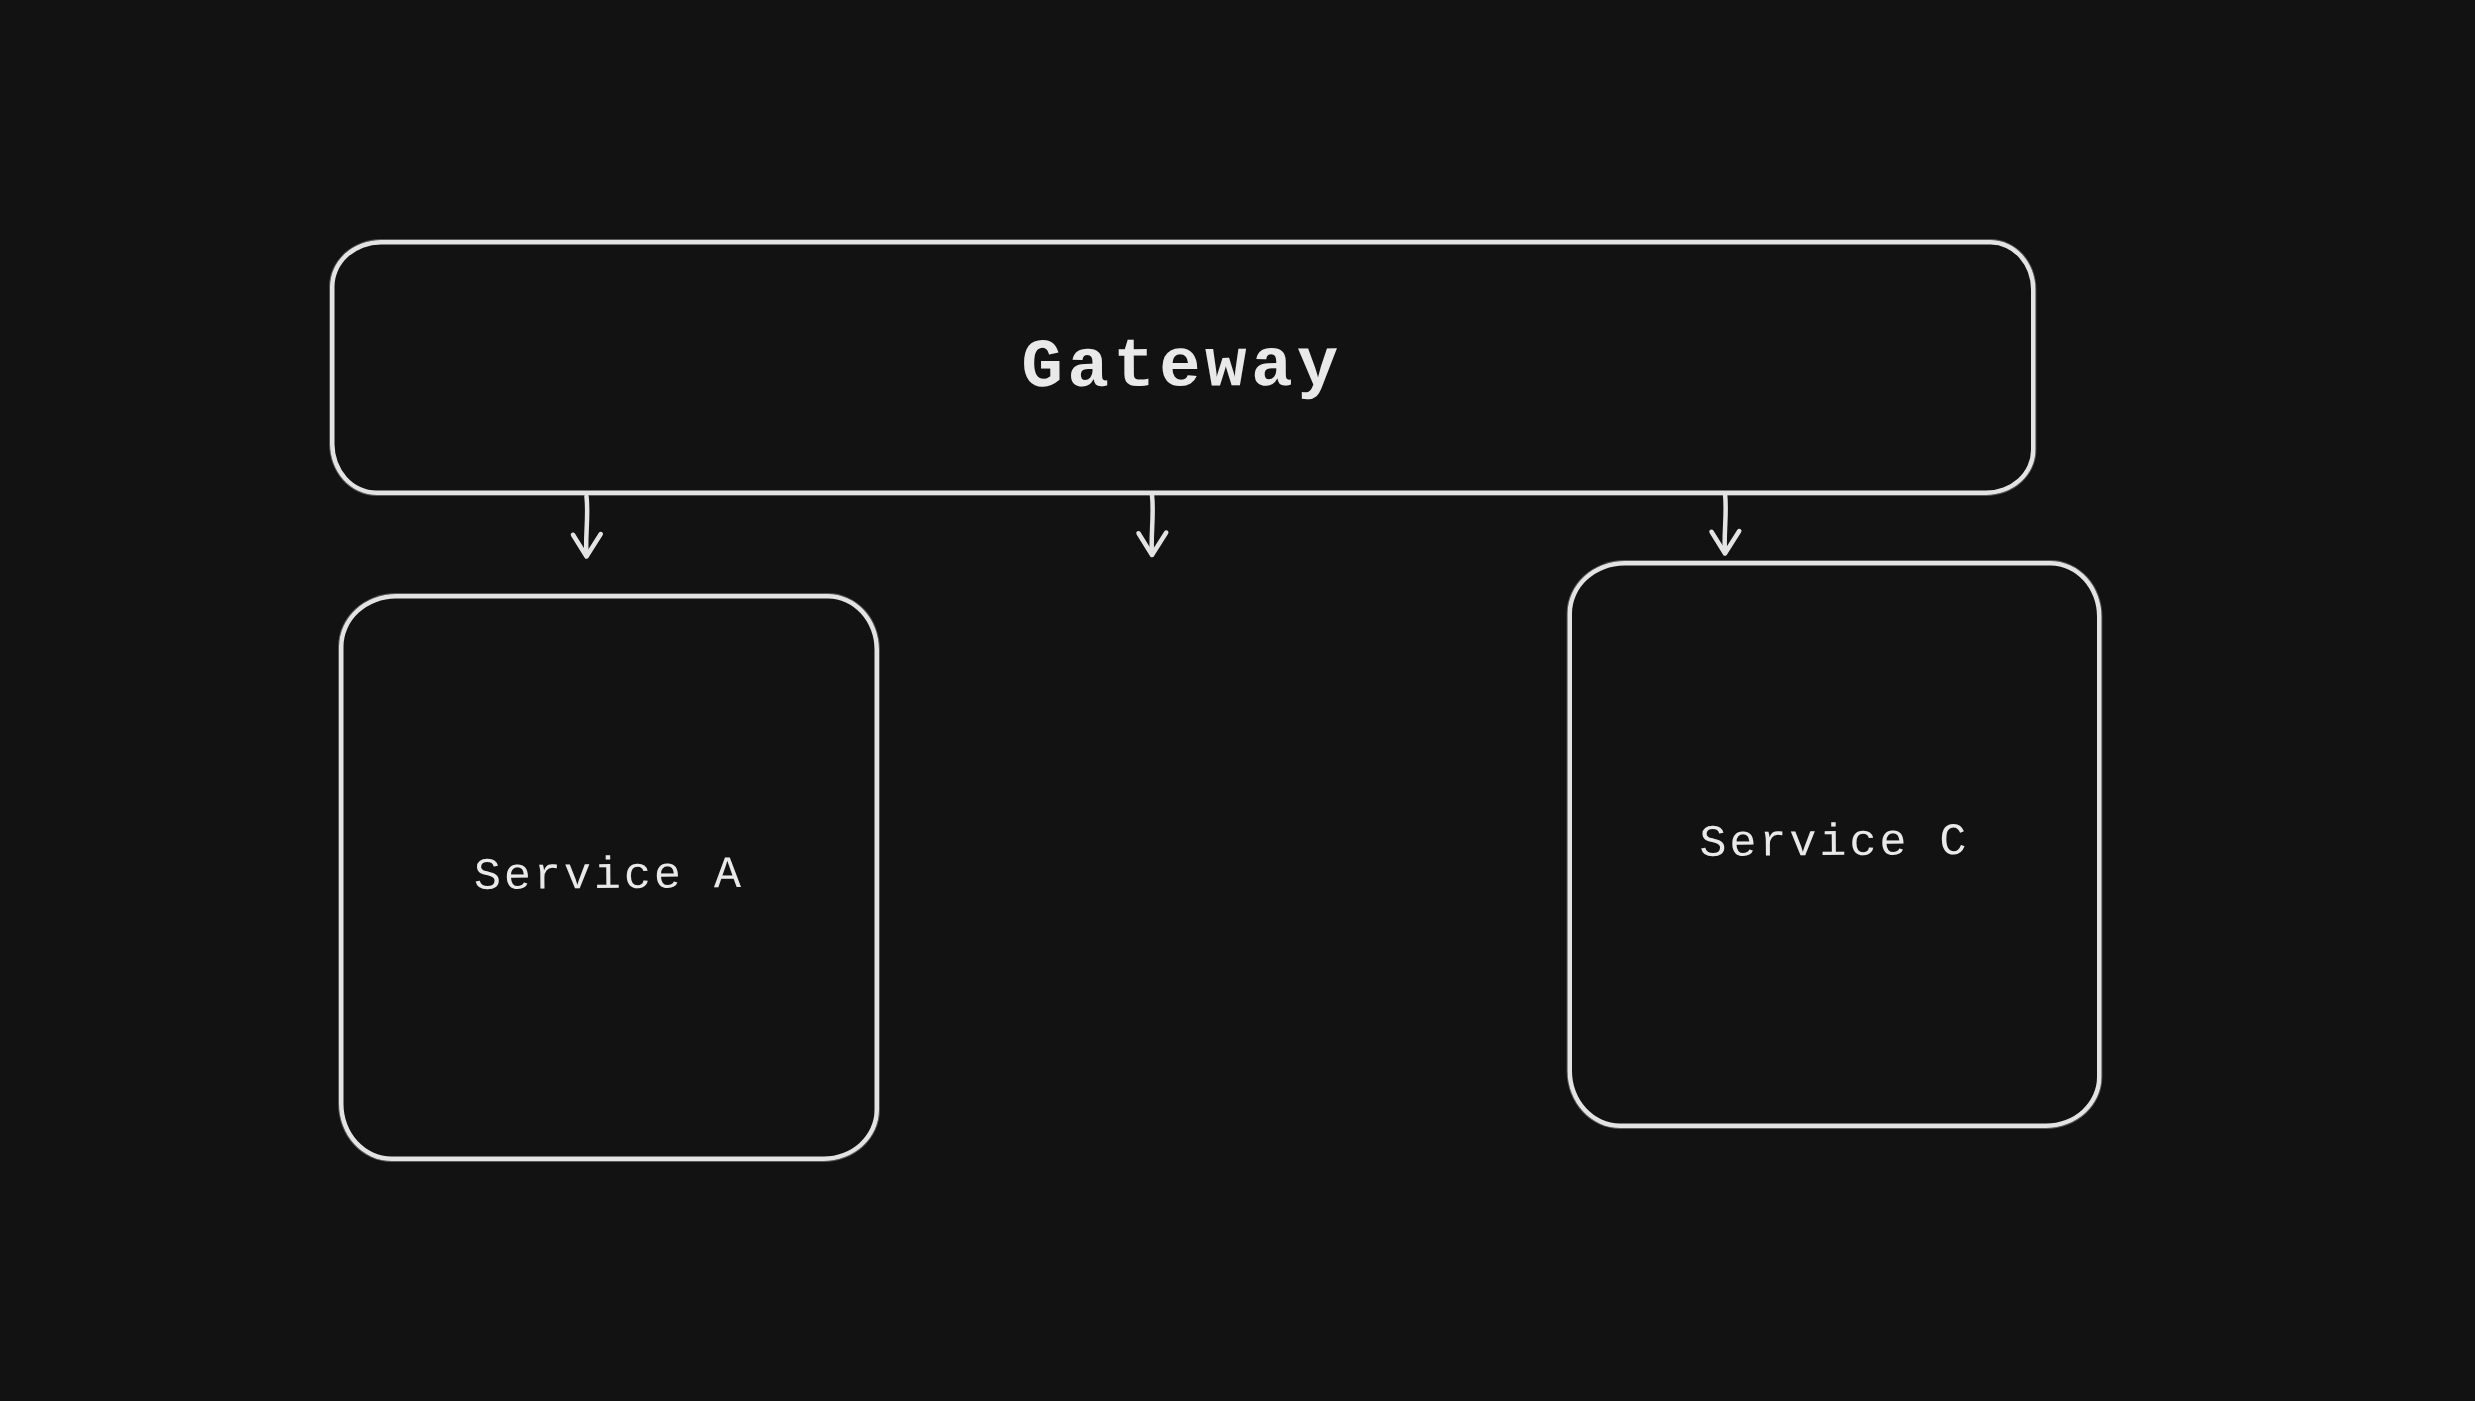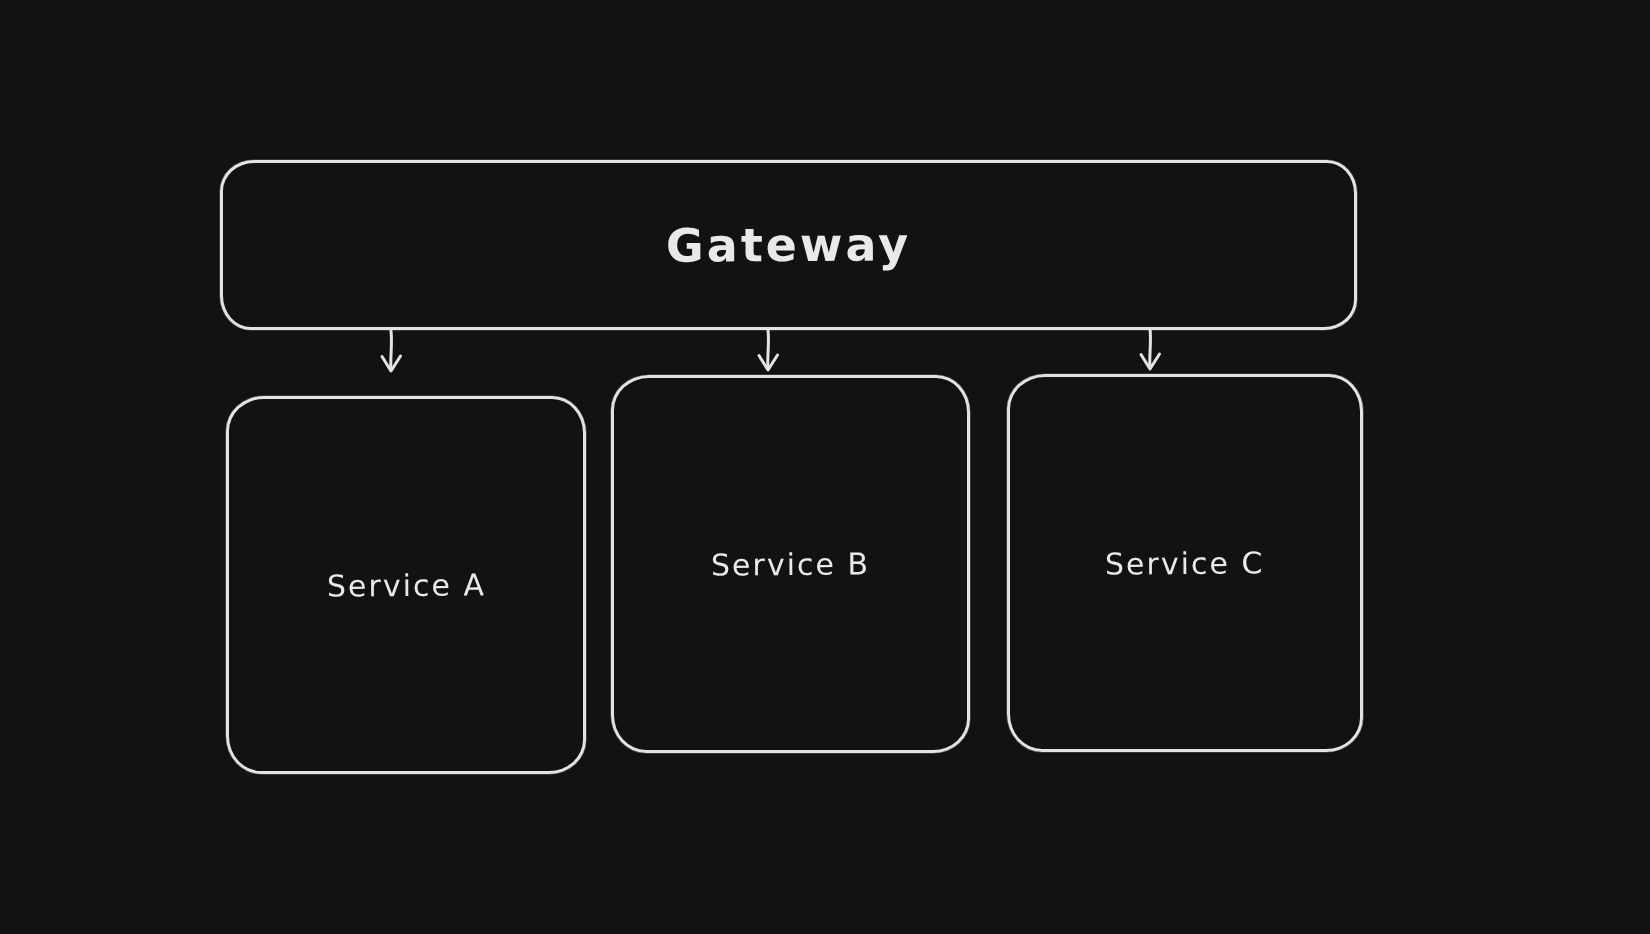--- a/index.html
+++ b/index.html
@@ -9,20 +9,21 @@
     height: 934px;
     overflow: hidden;
     background: var(--bg, #121212);
     font-family: "DejaVu Sans", sans-serif;
   }
   .canvas {
     position: relative;
     width: 1634px;
     height: 934px;
     background: var(--bg, #121212);
+    font-family: Liberation Mono, monospace;
   }
   .node {
     position: absolute;
     box-sizing: border-box;
     border: 3.5px solid var(--stroke, #e3e3e3);
     box-shadow: 0 0 0 0.6px rgba(227,227,227,0.35);
     background: transparent;
     display: flex;
     align-items: center;
     justify-content: center;
@@ -47,21 +48,21 @@
     border-radius: 38px 34px 37px 35px / 35px 37px 34px 38px;
   }
   .node-service .label {
     font-size: 30px;
     font-weight: 400;
     letter-spacing: 2px;
     transform: rotate(-0.4deg);
   }
   .node-service-a { left: 226px;  top: 396px; width: 360px; }
   .node-service-b { left: 611px;  top: 375px; width: 359px; }
-  .node-service-c { left: 1007px; top: 374px; width: 356px; }
+  .node-service-c { left: 1045px; top: 374px; width: 356px; }
   .edges-layer {
     position: absolute;
     left: 0;
     top: 0;
     width: 1650px;
     height: 934px;
     pointer-events: none;
   }
   .edges-layer path {
     stroke: var(--stroke, #e3e3e3);
@@ -78,23 +79,20 @@
 <div class="canvas">
 
   <div class="node node-gateway">
     <span class="label">Gateway</span>
   </div>
 
   <div class="node node-service node-service-a">
     <span class="label">Service A</span>
   </div>
 
-  <div class="node node-service node-service-b">
-    <span class="label">Service B</span>
-  </div>
 
   <div class="node node-service node-service-c">
     <span class="label">Service C</span>
   </div>
 
   <svg class="edges-layer" viewBox="0 0 1650 934">
     <g>
       <path d="M391,331 C392.5,344 390,358 391,370"></path>
       <path d="M382,356.5 L391,371 L400.5,356"></path>
     </g>

